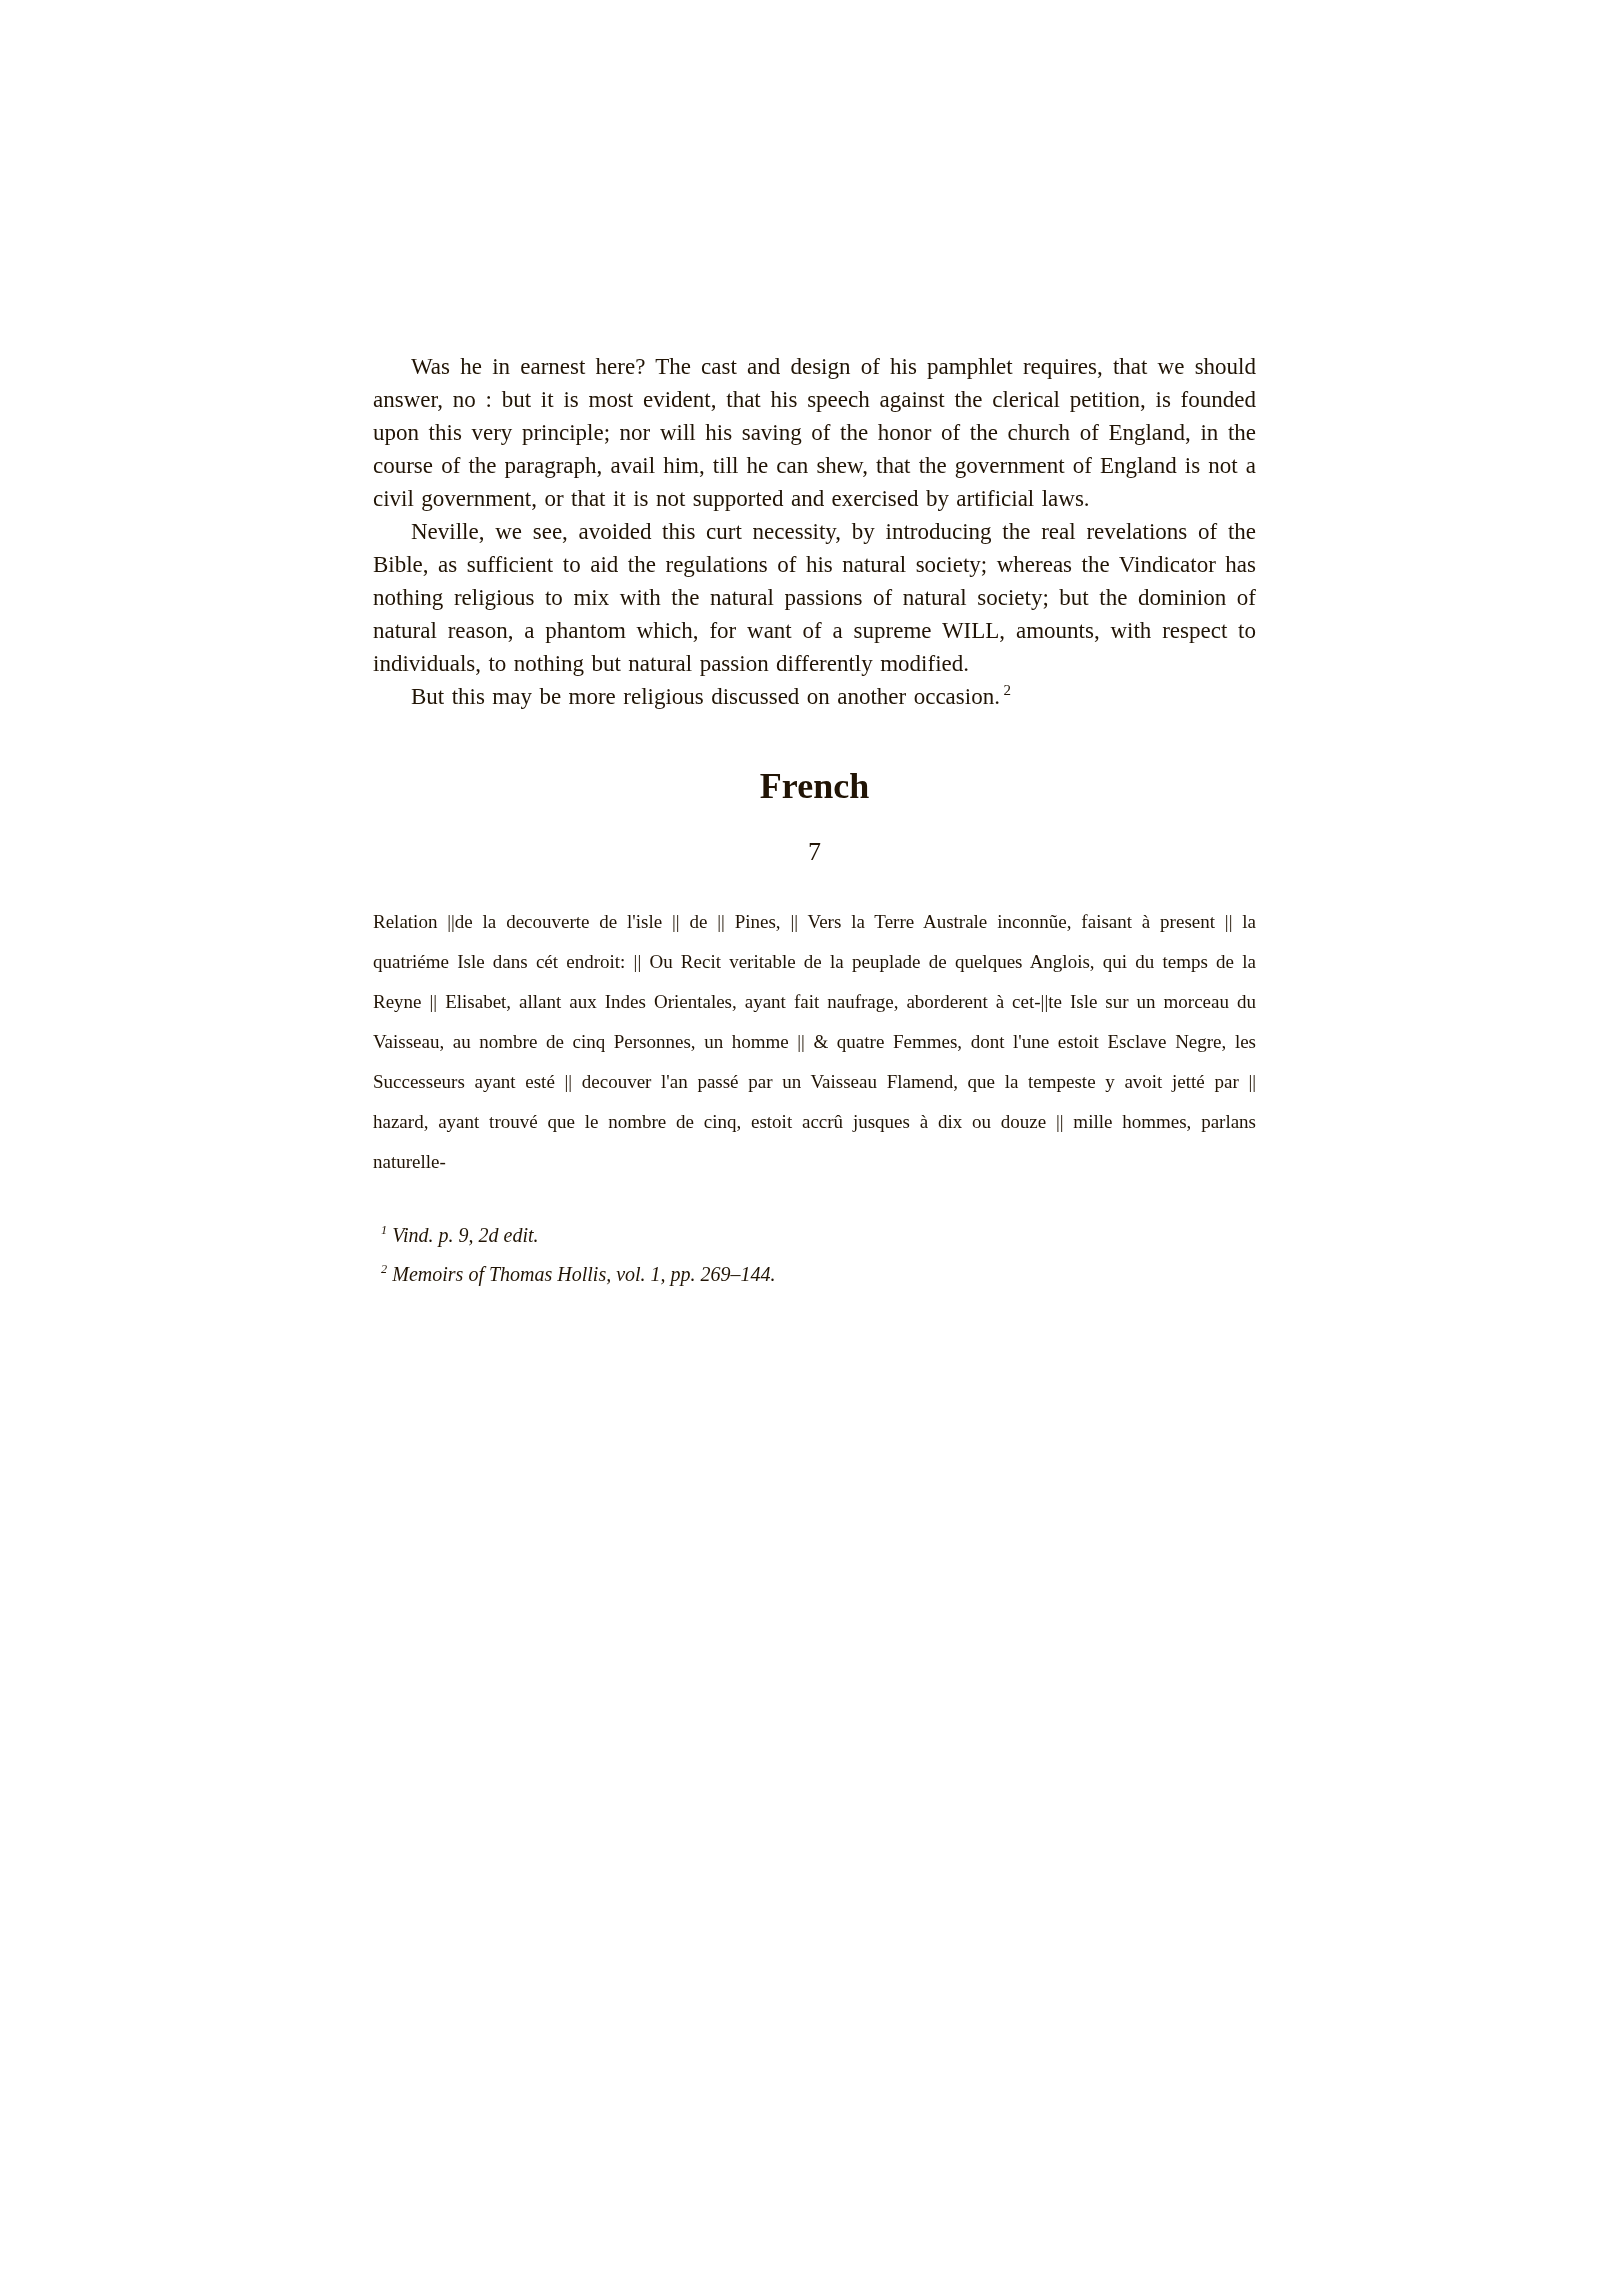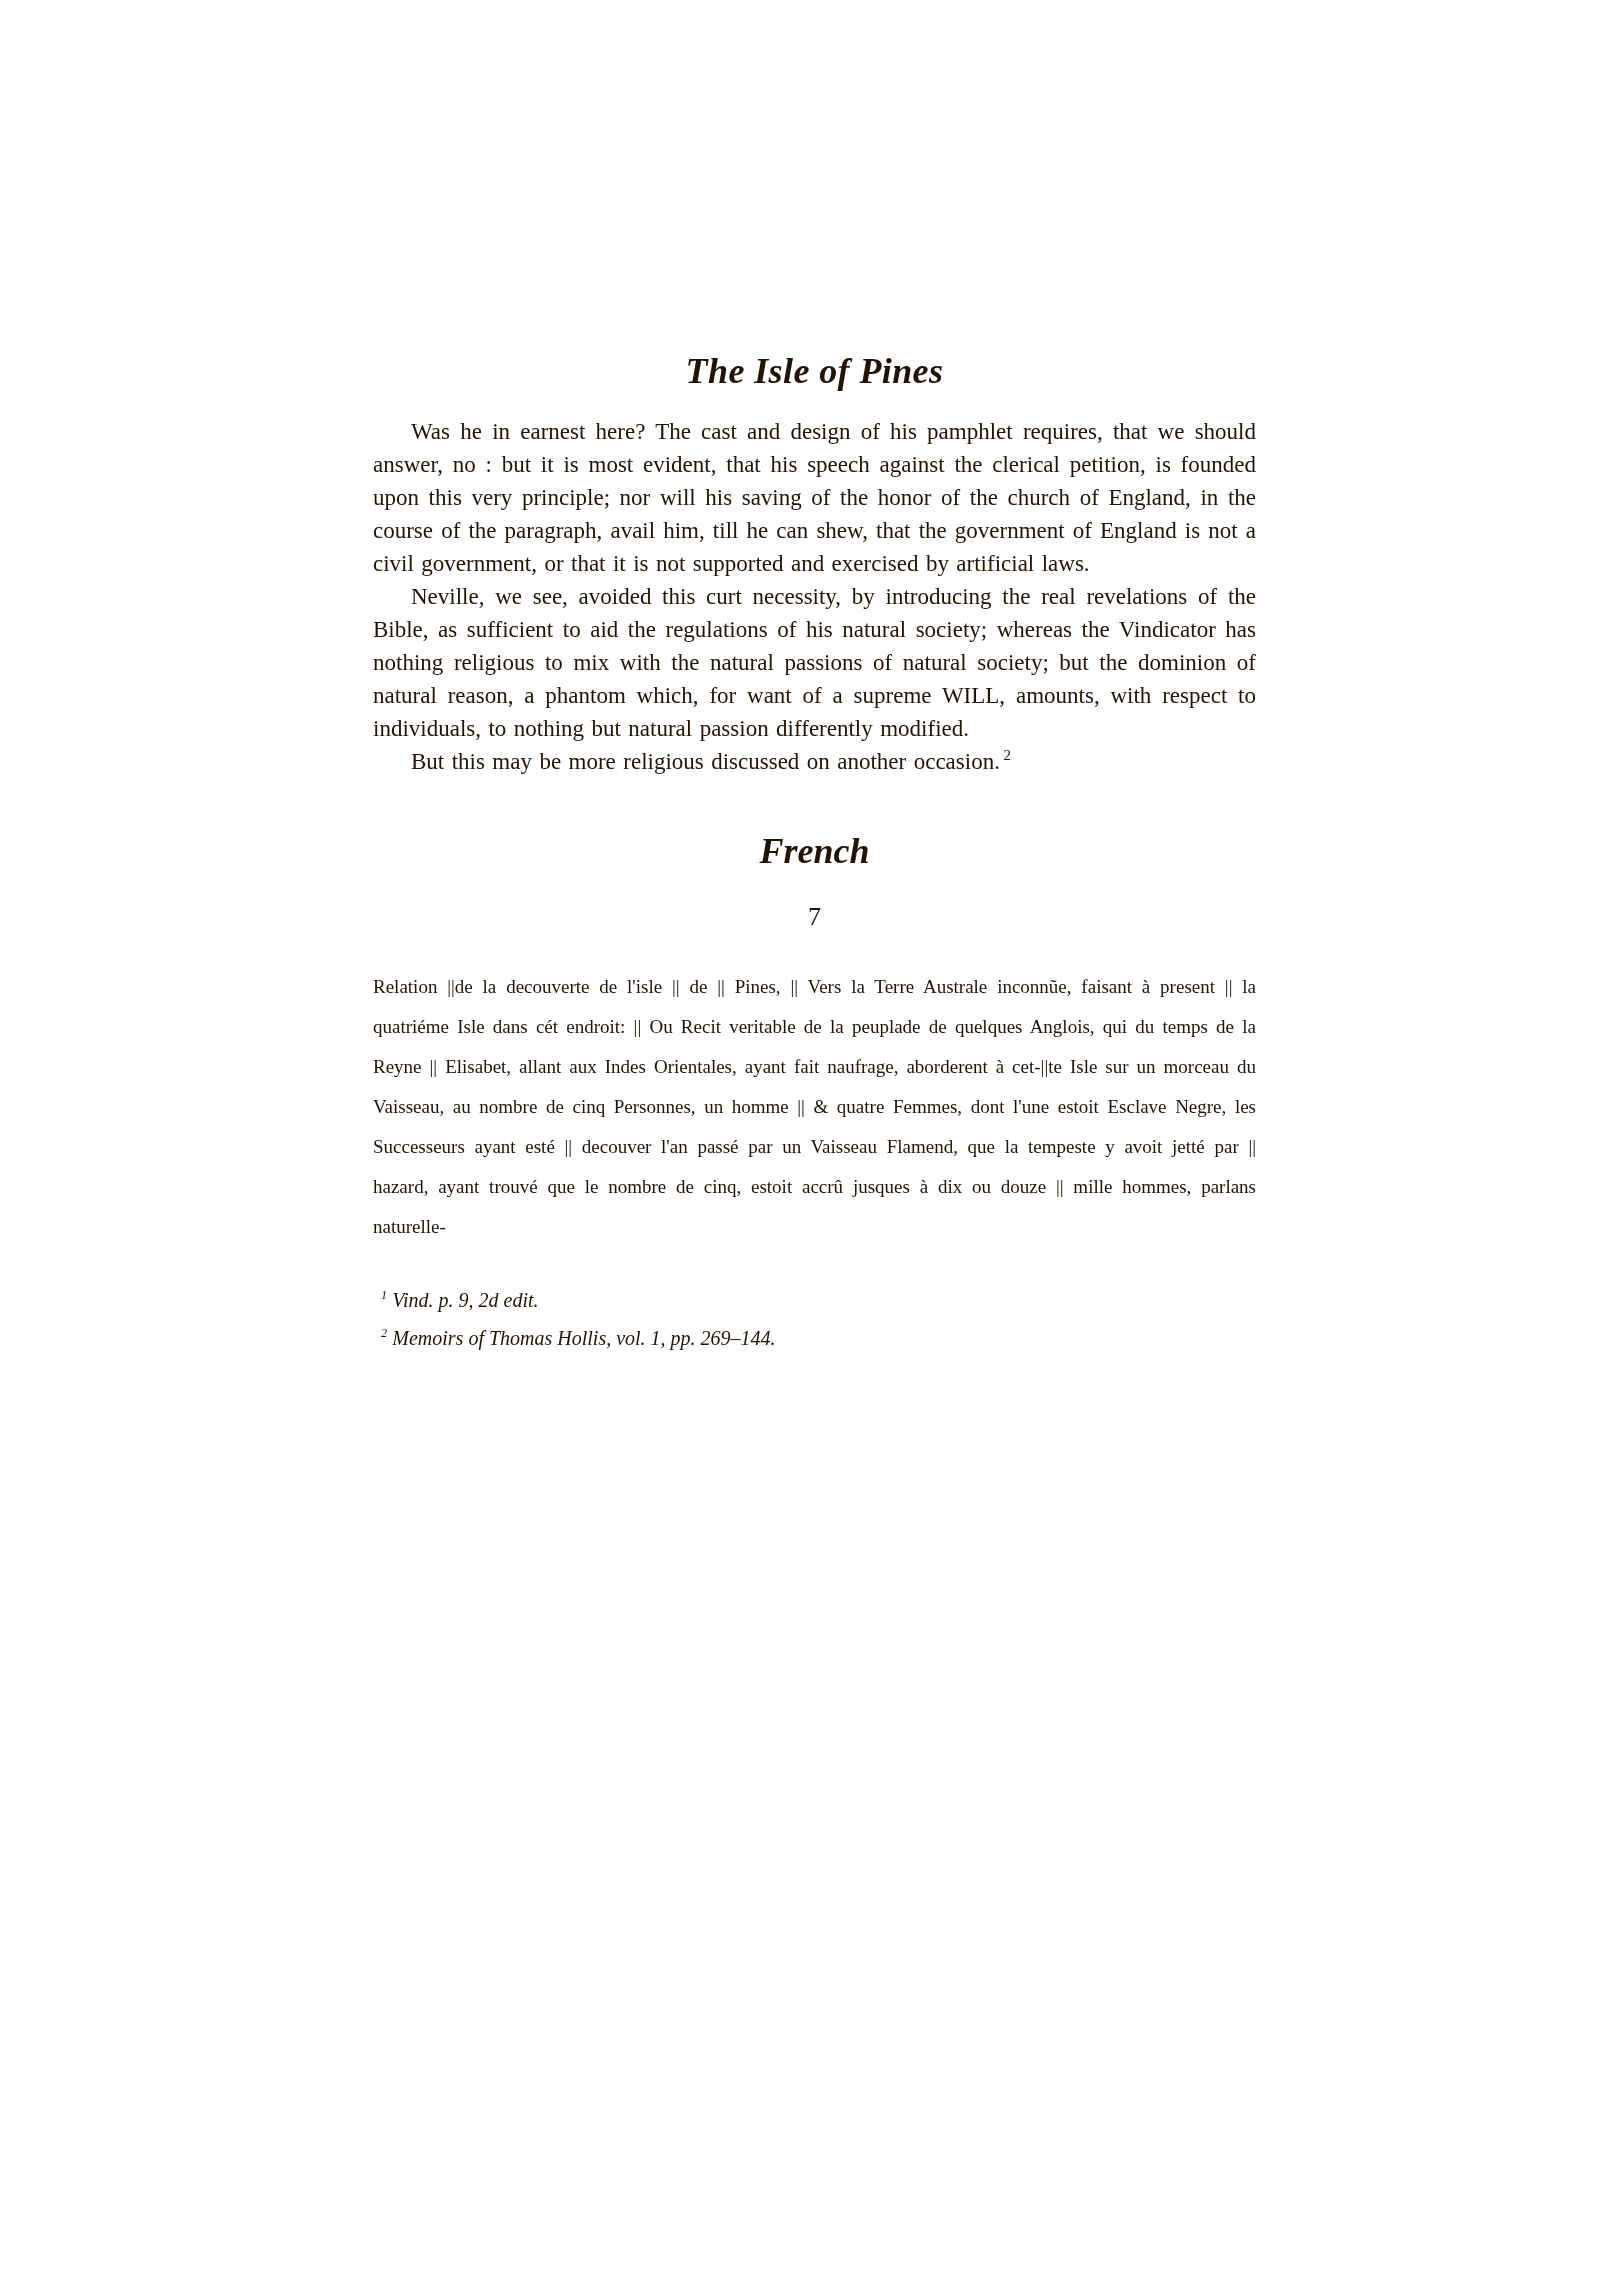--- a/index.html
+++ b/index.html
@@ -45,21 +45,20 @@
     text-indent: 38px;
   }
   sup.fnmark {
     font-size: 15px;
     line-height: 0;
     vertical-align: super;
     margin-left: 3.5px;
   }
   .section-heading {
     text-align: center;
-    font-style: italic;
     font-weight: bold;
     font-size: 36px;
     margin: 52px 0 30px 0;
   }
   .section-number {
     text-align: center;
     font-size: 26px;
     margin: 0 0 35px 0;
   }
   p.french {
@@ -89,21 +88,20 @@
     margin-top: 22.6px;
     letter-spacing: 3.5px;
   }
 </style>
 </head>
 <body>
 
 <div class="sheet">
   <div class="content">
 
-    <h1 class="title">The Isle of Pines</h1>
 
 
     <p class="body indented">Was he in earnest here? The cast and design of his pamphlet requires, that we should answer, no : but it is most evident, that his speech against the clerical petition, is founded upon this very principle; nor will his saving of the honor of the church of England, in the course of the paragraph, avail him, till he can shew, that the government of England is not a civil government, or that it is not supported and exercised by artificial laws.</p>
 
     <p class="body indented">Neville, we see, avoided this curt necessity, by introducing the real revelations of the Bible, as sufficient to aid the regulations of his natural society; whereas the Vindicator has nothing religious to mix with the natural passions of natural society; but the dominion of natural reason, a phantom which, for want of a supreme WILL, amounts, with respect to individuals, to nothing but natural passion differently modified.</p>
 
     <p class="body indented"><span>But this may be more religious discussed on another occasion.</span><sup class="fnmark">2</sup></p>
 
     <h2 class="section-heading">French</h2>
 

